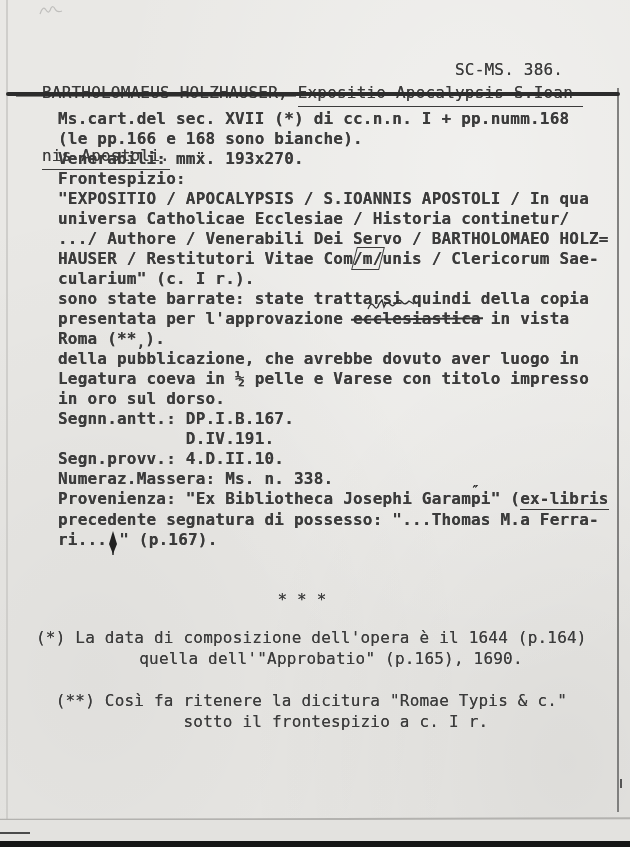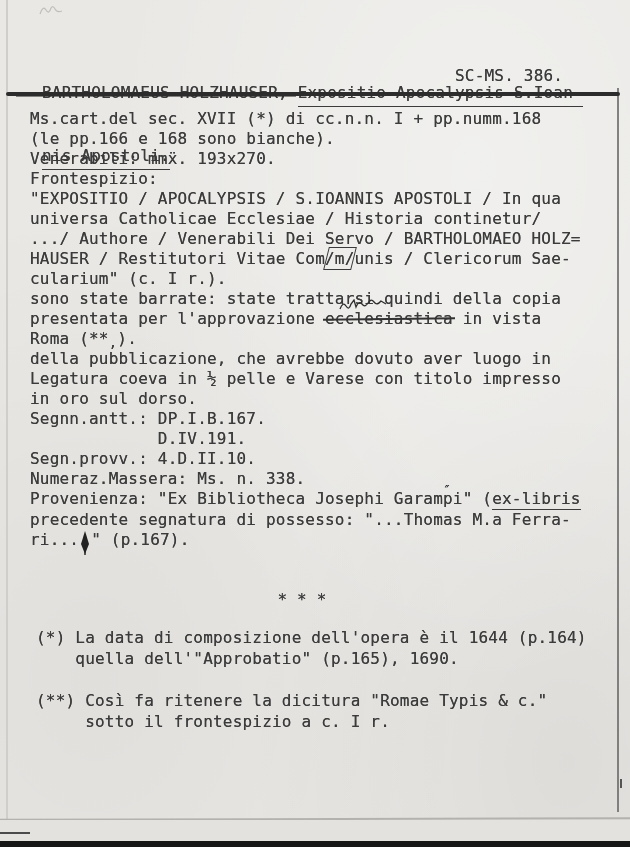--- a/index.html
+++ b/index.html
@@ -19,26 +19,26 @@
   .edge-right{position:absolute;left:617px;top:88px;width:2px;height:724px;background:#6f6f6d;opacity:.85;}
   .edge-bottom-line{position:absolute;left:0;top:818px;width:630px;height:2px;background:#b3b2af;transform:rotate(-0.15deg);}
   .below-strip{position:absolute;left:0;top:820px;width:630px;height:21px;background:#e3e2df;}
   .bottom-band{position:absolute;left:0;top:841px;width:630px;height:6px;background:#161616;}
   .bottom-left-mark{position:absolute;left:0;top:832px;width:30px;height:2px;background:#4a4a4a;}
   .top-right-tick{position:absolute;left:620px;top:779px;width:2px;height:9px;background:#555;}
   .corner-scribble{position:absolute;left:38px;top:3px;opacity:.28;}
   
   .header{position:absolute;top:40px;left:42px;font-size:16px;line-height:21px;letter-spacing:.2px;white-space:pre;}
   .title-underline{border-bottom:1.6px solid #3b3b3b;padding-bottom:4px;}
-  .shelfmark{position:absolute;top:66px;left:455px;font-size:16px;letter-spacing:.2px;}
+  .shelfmark{position:absolute;top:60px;left:455px;font-size:16px;letter-spacing:.2px;}
   .rule{position:absolute;top:92px;left:6px;width:614px;height:4px;background:#2c2c2c;border-radius:2px;}
   .rule::after{content:"";position:absolute;left:10px;top:4px;width:280px;height:1px;background:rgba(44,44,44,.55);}
   
-  .body-text{position:absolute;top:109px;left:30px;font-size:16px;line-height:20px;letter-spacing:.2px;}
-  .footnotes{position:absolute;top:627px;left:36px;font-size:16px;line-height:21px;letter-spacing:.2px;}
+  .body-text{position:absolute;top:109px;left:58px;font-size:16px;line-height:20px;letter-spacing:.2px;font-weight:bold;}
+  .footnotes{position:absolute;top:627px;left:36px;font-size:16px;line-height:21px;letter-spacing:.2px;text-align:center;}
   .line{white-space:pre;}
   .separator{position:absolute;top:590px;left:0;width:604px;text-align:center;font-size:16px;letter-spacing:.2px;}
   
   .seg-strike{position:relative;}
   .seg-strike::after{content:"";position:absolute;left:-2px;right:-2px;top:9px;height:2.2px;background:#333;transform:rotate(-0.7deg);}
   .scribble{position:absolute;left:14px;top:-12px;}
   .seg-boxed{position:relative;display:inline-block;}
   .seg-boxed::after{content:"";position:absolute;top:-2px;bottom:-1px;left:1px;right:1px;border:1.5px solid #3a3a3a;transform:skewX(-14deg);}
   .seg-underline{border-bottom:1.6px solid #3b3b3b;padding-bottom:1px;}
   .seg-mark-above{position:relative;display:inline-block;width:0;overflow:visible;font-size:12px;font-family:"DejaVu Serif",serif;font-style:italic;color:#2a2a2a;transform:translate(-18px,-9px);}

